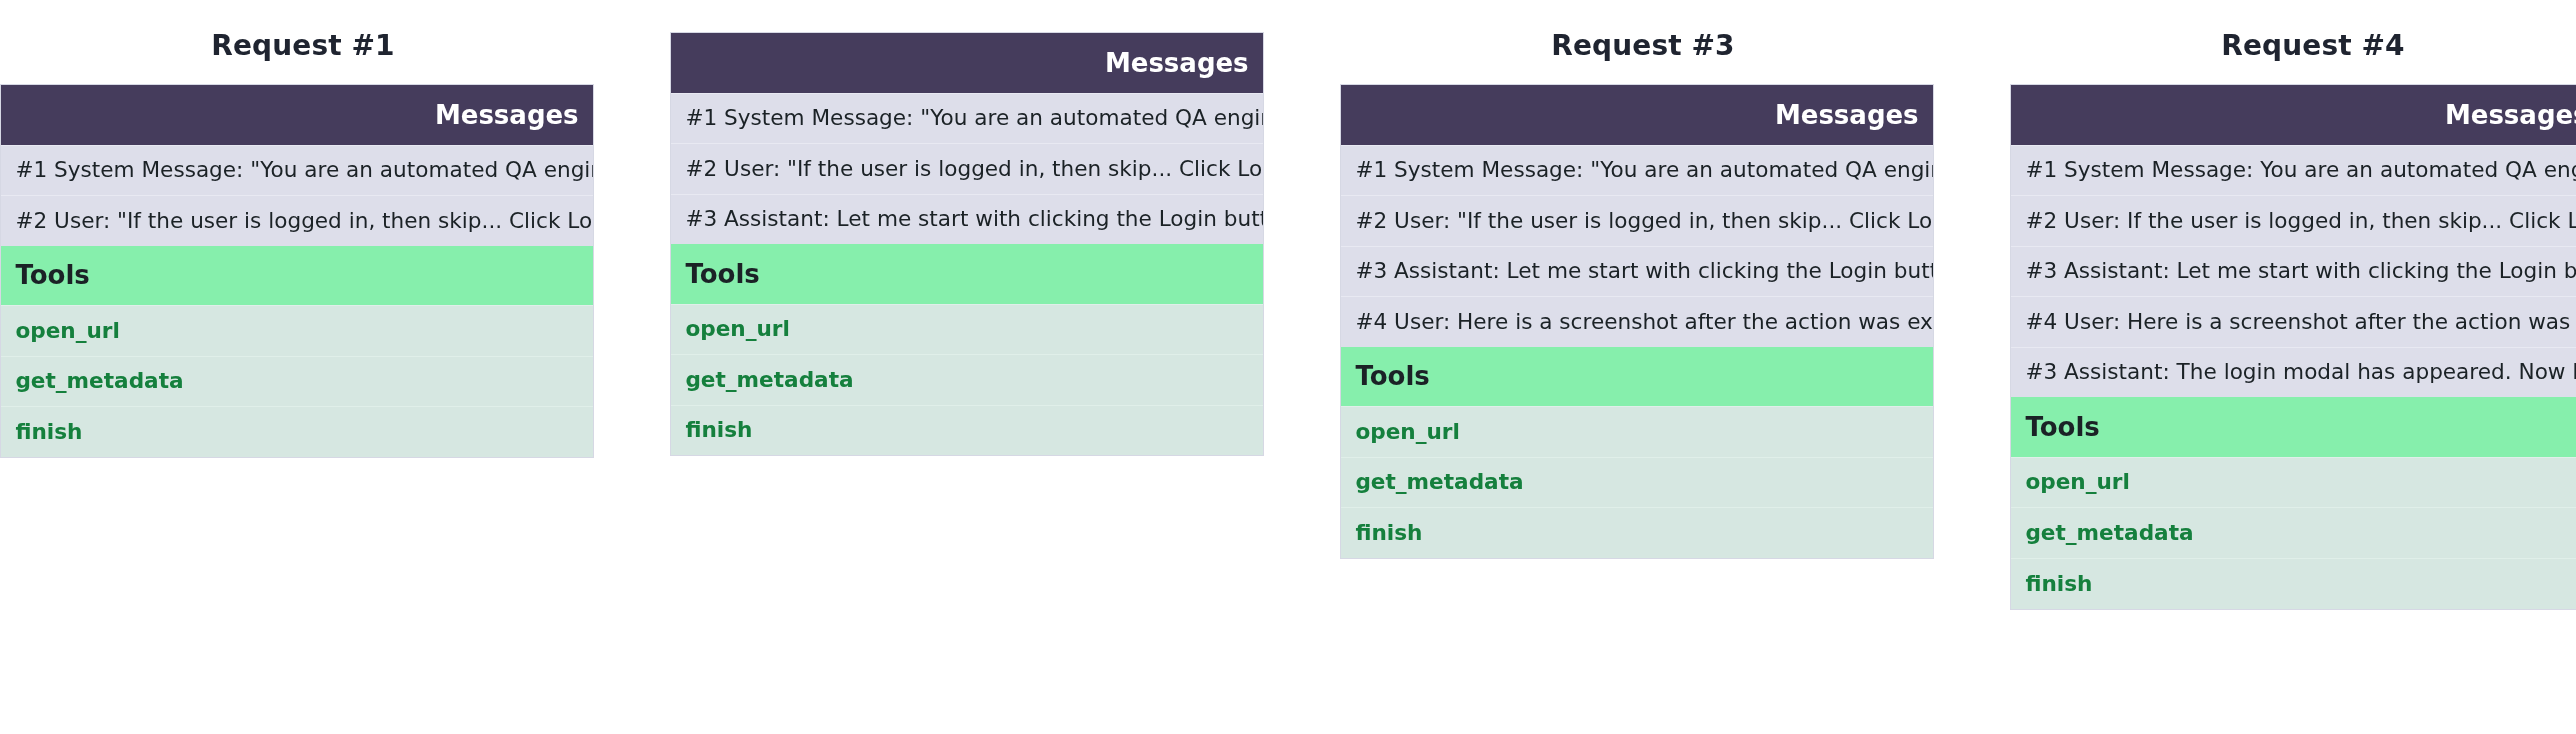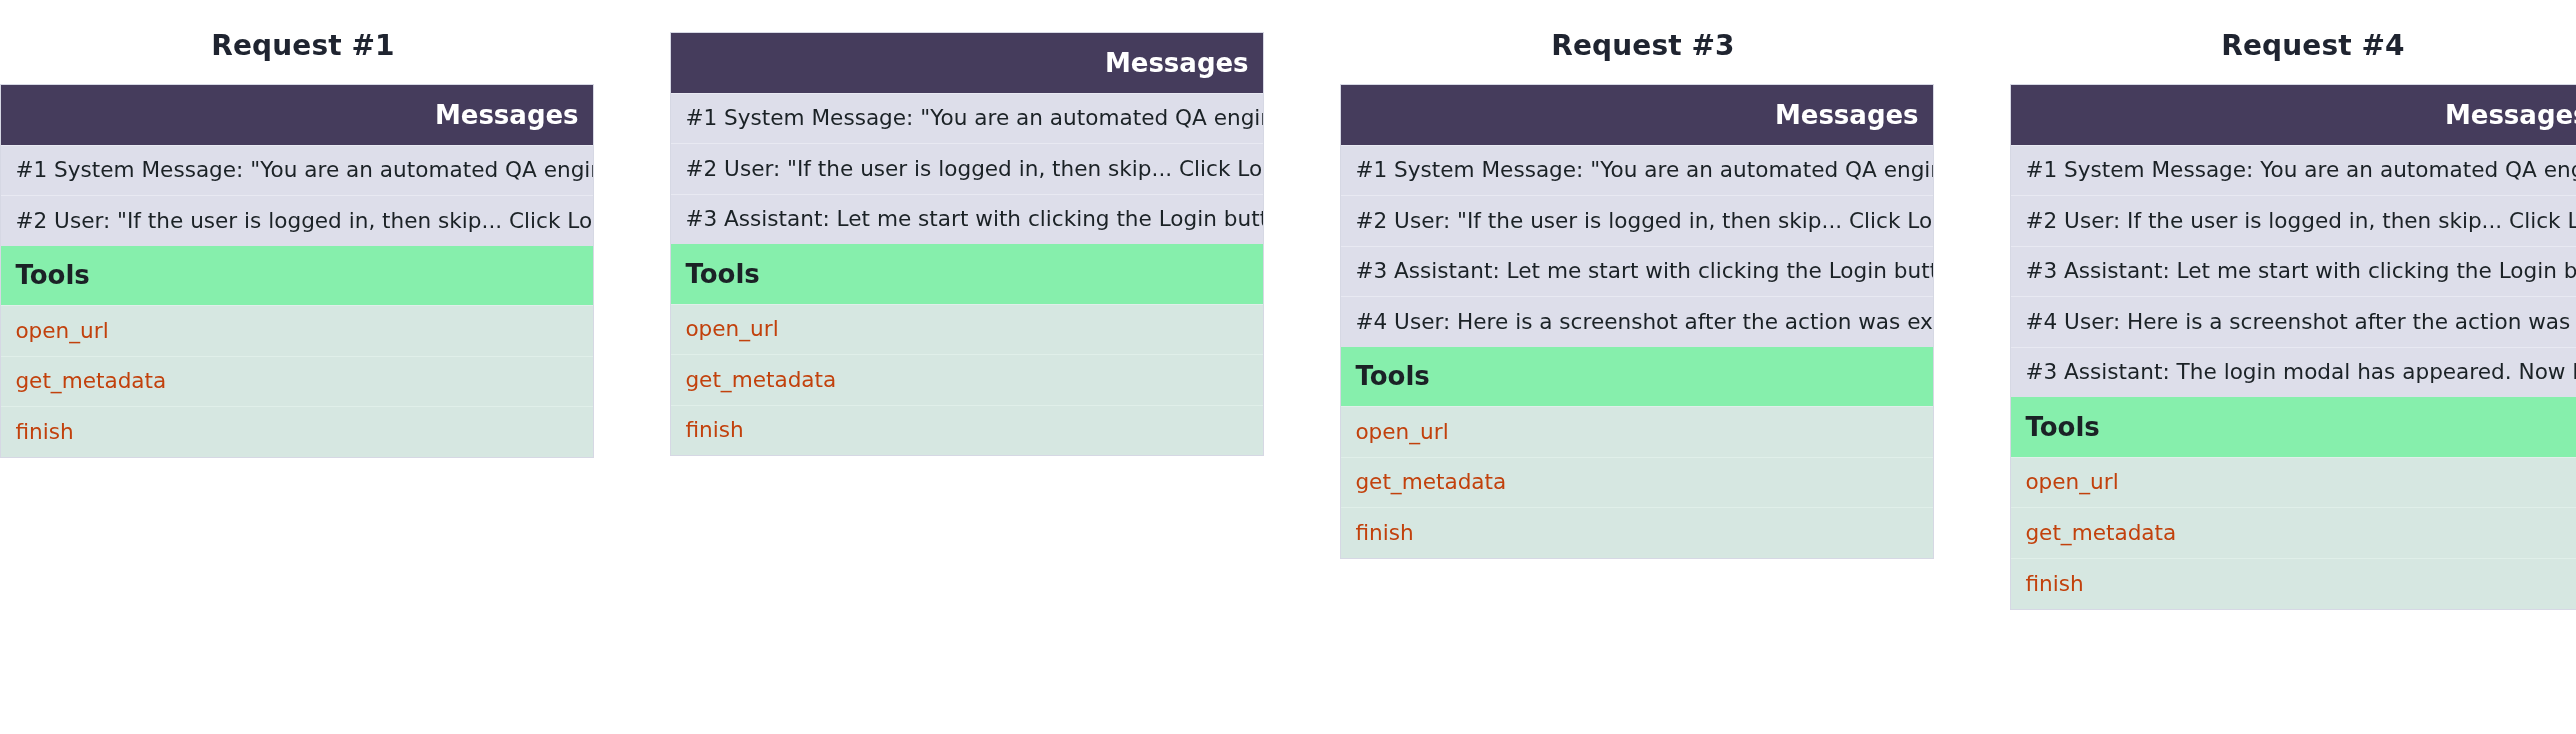--- a/index.html
+++ b/index.html
@@ -80,23 +80,23 @@
     border-top: none;
   }
   .msg-row .role {
     font-weight: normal;
   }
   .msg-row .body {
     font-weight: normal;
   }
   .tool-row {
     background: #d6e7e1;
-    color: #c2410c;
+    color: #15803d;
     font-size: 21.6px;
-    font-weight: normal;
+    font-weight: bold;
     line-height: 1.0;
     padding: 13.6px 14.4px 14.4px 14.4px;
     border-top: 1.4px solid #e0efe9;
     box-sizing: border-box;
     white-space: nowrap;
     overflow: hidden;
   }
   .tool-row:first-of-type {
     border-top: none;
   }

